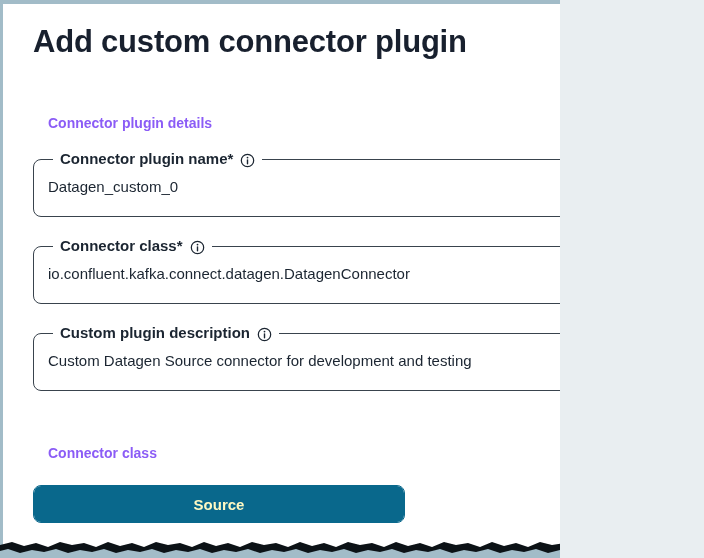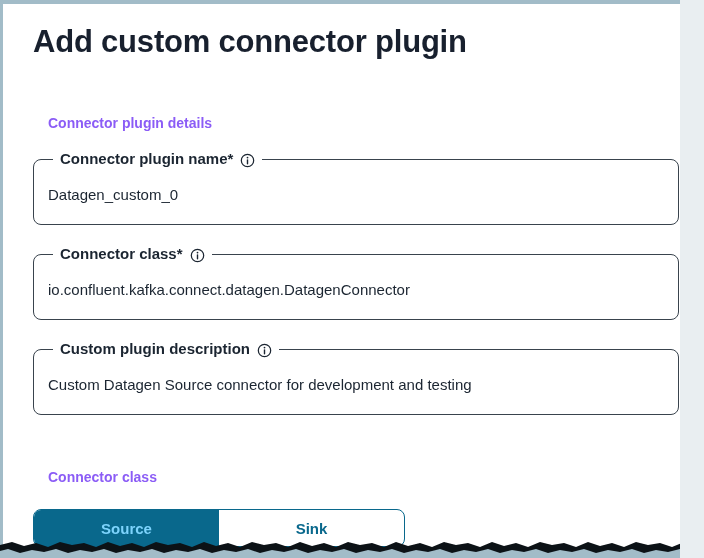--- a/index.html
+++ b/index.html
@@ -1,18 +1,18 @@
 <!DOCTYPE html>
 <html><head>
 <meta charset="utf-8">
 <style>
   html,body{margin:0;padding:0;background:#e9eef1;}
   .screen{
     position:relative;
-    width:680px;height:558px;
+    width:560px;height:558px;
     background:#a2bcc8;
     font-family:"Liberation Sans",sans-serif;
     color:#1b2531;
     overflow:hidden;
   }
   .page{
     position:absolute;top:4px;left:3px;
     width:698px;height:554px;
     box-sizing:border-box;
     background:#ffffff;
@@ -44,21 +44,21 @@
   legend{
     display:flex;align-items:flex-end;gap:7px;
     font-size:15px;line-height:18px;font-weight:700;
     color:#1b2531;
     margin-left:5px;padding:0 7px;
   }
   .info-icon{display:inline-flex;cursor:pointer;}
   .info-icon svg{display:block;}
   .field-input{
     display:block;width:100%;
-    margin-top:16px;height:20px;padding:0;
+    margin-top:8px;height:20px;padding:0;
     border:none;outline:none;background:transparent;
     font-family:"Liberation Sans",sans-serif;
     font-size:15px;font-weight:400;color:#1b2531;
   }
   .toggle{
     display:flex;
     width:372px;height:38px;
     margin-top:20px;
     box-sizing:border-box;
     border:1px solid #09688c;
@@ -70,21 +70,21 @@
     flex:1;
     border:none;margin:0;padding:0;
     background:transparent;
     font-family:"Liberation Sans",sans-serif;
     font-size:15px;font-weight:700;
     color:#09688c;
     cursor:pointer;
   }
   .toggle button.selected{
     background:#09688c;
-    color:#7dd3fc;
+    color:#fef9c3;
     text-align:center;
   }
   .torn{
     position:absolute;left:0;bottom:0;
     width:704px;height:18px;
   }
 </style>
 </head>
 <body>
 
@@ -137,21 +137,20 @@
         </legend>
         <input class="field-input" type="text" value="Custom Datagen Source connector for development and testing" style="">
       </fieldset>
     </section>
 
     <section>
       <h2 class="h2-type">Connector class</h2>
 
       <div class="toggle">
         <button class="selected">Source</button>
-        <button>Sink</button>
       </div>
     </section>
 
   </div>
 
   <svg class="torn" viewBox="0 0 704 18" preserveAspectRatio="none">
     <rect x="0" y="8" width="704" height="10" fill="#a2bcc8"></rect>
     <polygon fill="#0c1216" points="
       0,5 12,2 24,6 36,3 48,7 60,2 72,5 84,3 96,7 108,2 120,6 132,3 144,7 156,2
       168,5 180,3 192,7 204,2 216,6 228,3 240,7 252,2 264,5 276,3 288,7 300,2

